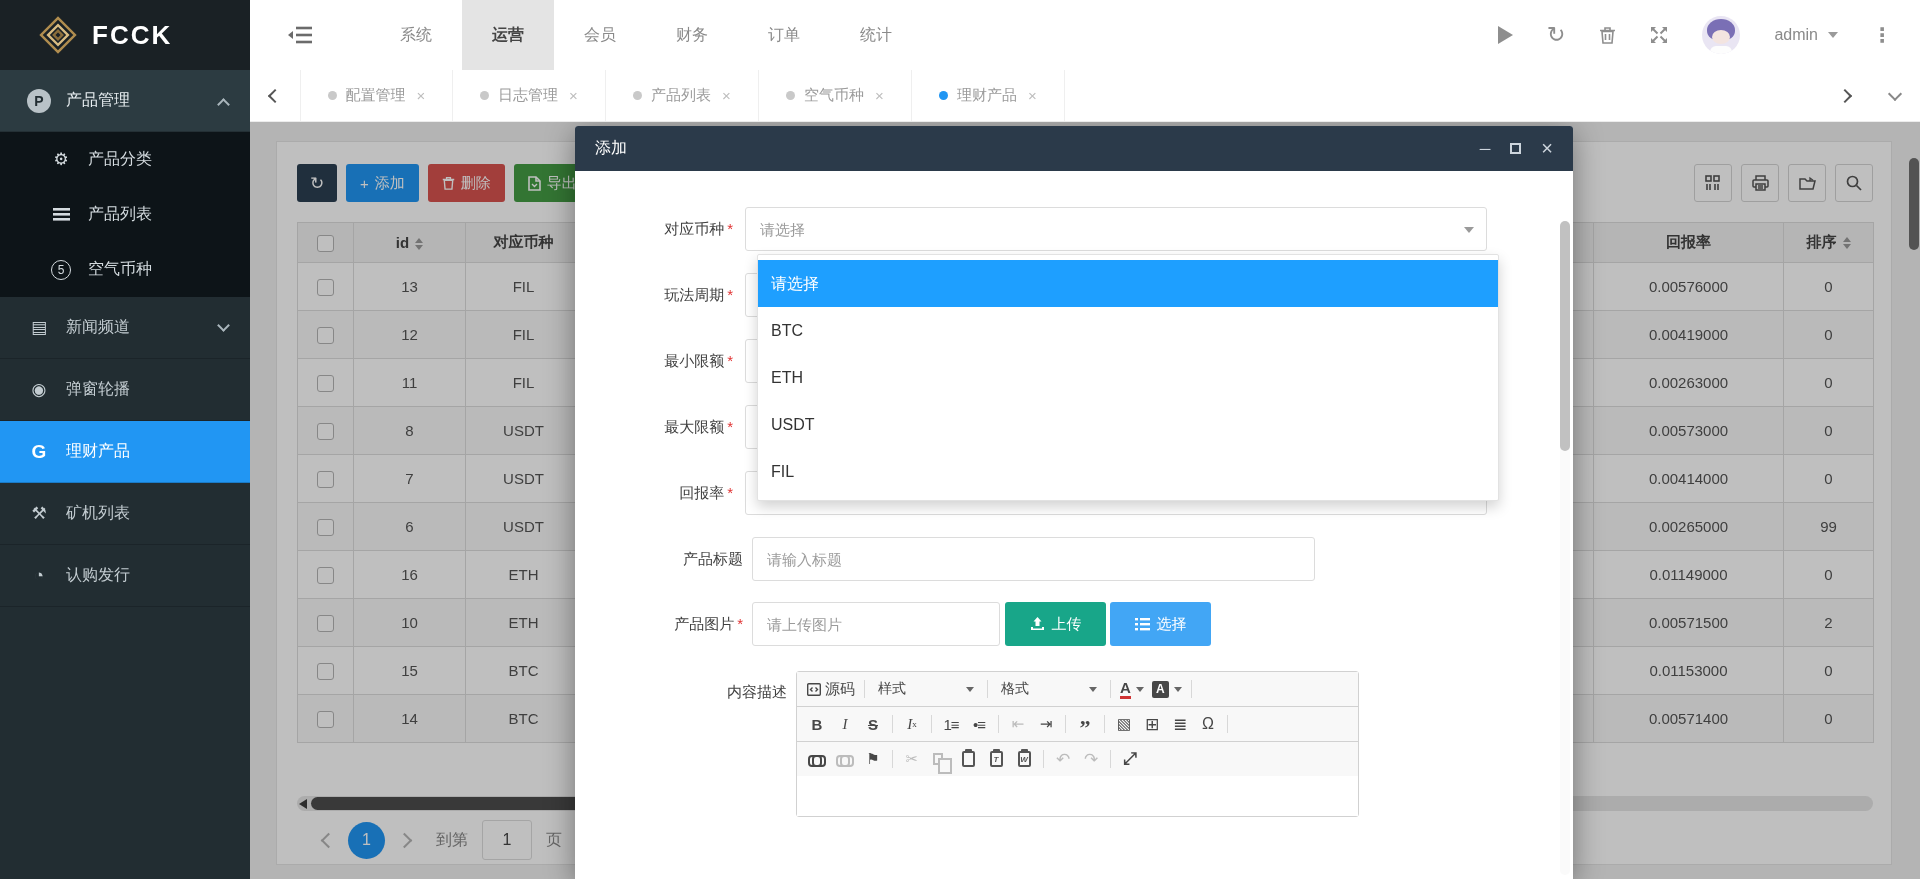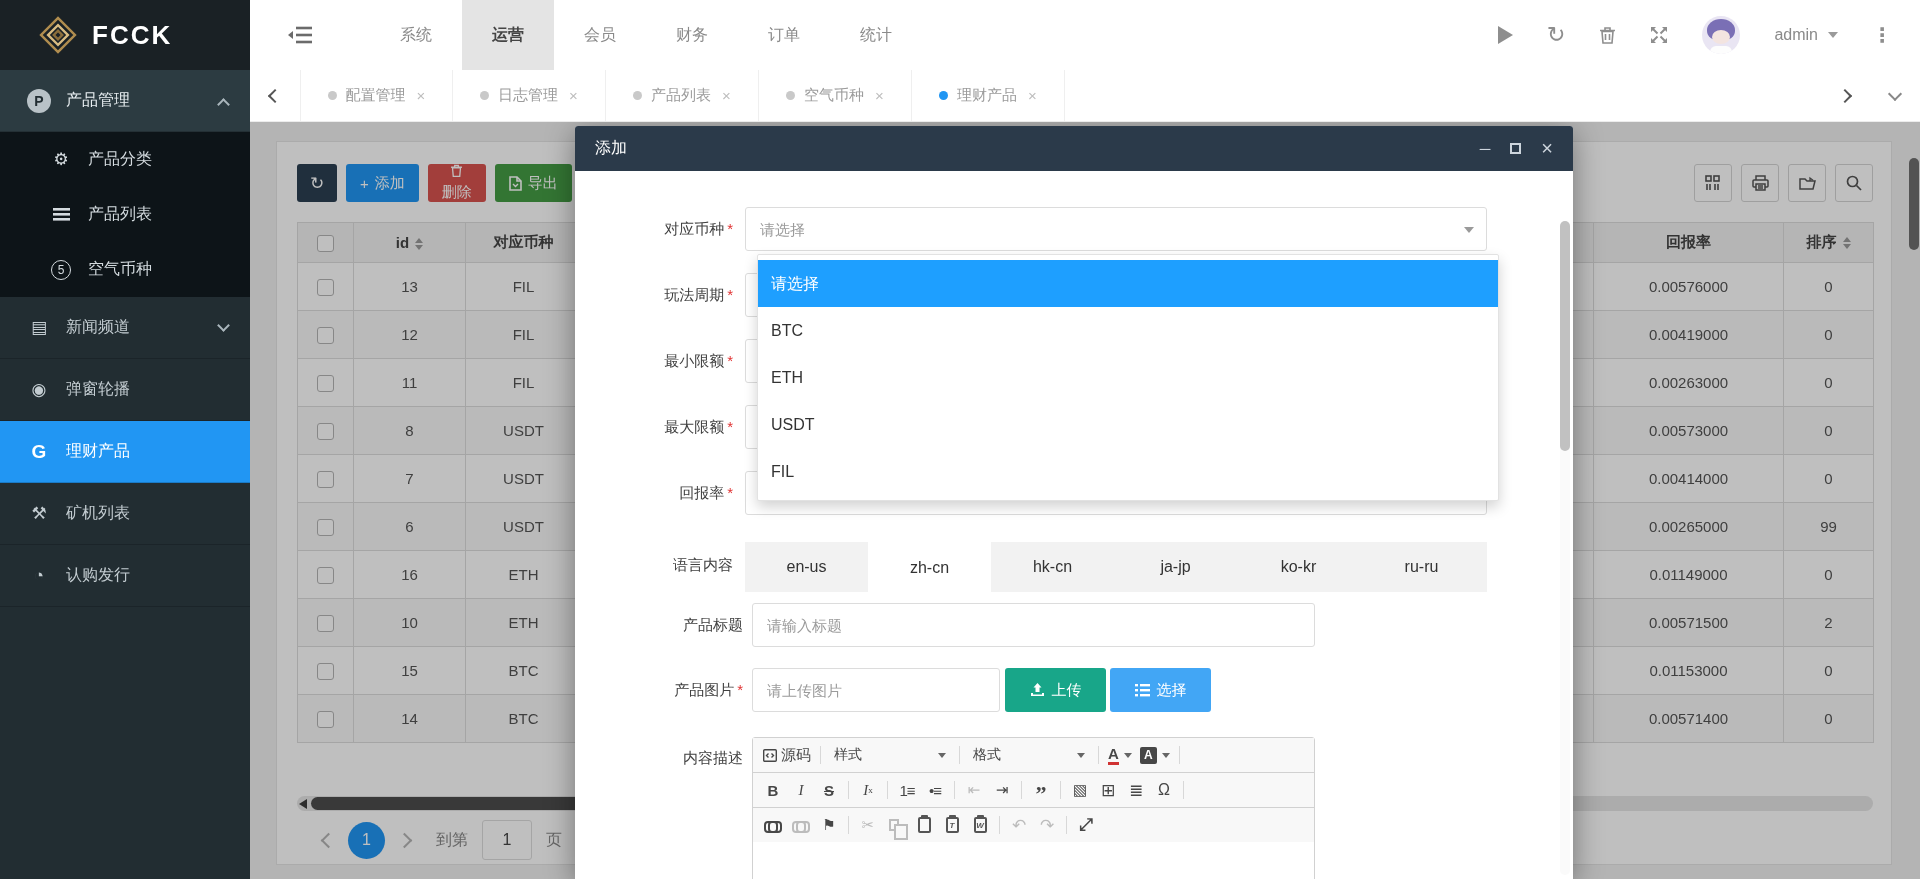--- a/index.html
+++ b/index.html
@@ -53,21 +53,21 @@
   .tab.active .tab-dot { background:#2196f3; }
   .tab-close { color:#bdbdbd; font-size:15px; margin-left:2px; cursor:pointer; }
 
   
   .content { position:absolute; left:250px; top:122px; width:1670px; height:757px; background:#f1f1f1; overflow:hidden; }
   .card { position:absolute; left:26px; top:19px; width:1616px; height:724px; background:#fff; border:1px solid #e4e4e4; }
   .card-toolbar { display:flex; align-items:center; padding:22px 18px 20px 20px; }
   .btn { display:inline-flex; align-items:center; justify-content:center; gap:6px; height:38px; border-radius:3px; color:#fff; font-size:15px; padding:0 14px; margin-right:9px; cursor:pointer; border:none; }
   .btn-refresh { width:40px; background:#2b3f52; font-size:17px; }
   .btn-add { background:#2196f3; }
-  .btn-del { background:#d9534f;flex-direction:column; }
+  .btn-del { background:#d9534f; }
   .btn-exp { background:#449d44; }
   .tool-right { margin-left:auto; display:flex; gap:9px; }
   .icon-btn { width:38px; height:38px; border:1px solid #d5d5d5; border-radius:3px; background:#fff; display:flex; align-items:center; justify-content:center; color:#555; cursor:pointer; }
 
   table.grid { border-collapse:collapse; margin-left:20px; table-layout:fixed; width:1576px; font-size:15px; color:#555; }
   .grid th, .grid td { border:1px solid #ddd; height:48px; text-align:center; overflow:hidden; white-space:nowrap; }
   .grid thead th { background:#f2f2f2; color:#444; font-weight:bold; height:40px; }
   .grid tbody tr:nth-child(even) td { background:#f9f9f9; }
   .checkbox { display:inline-block; width:17px; height:17px; border:1px solid #b5b5b5; border-radius:3px; background:#fff; vertical-align:middle; cursor:pointer; }
   .sort-arrows { display:inline-flex; flex-direction:column; margin-left:6px; vertical-align:middle; line-height:0; }
@@ -119,27 +119,27 @@
   .inner-row { display:flex; align-items:center; margin-top:14px; }
   .inner-row.first { margin-top:11px; }
   .inner-row > label { width:168px; text-align:right; color:#404040; font-size:15px; flex:none; }
   .inner-ctl { margin-left:9px; display:flex; align-items:center; }
   .in-title { width:563px; }
   .in-img { width:248px; }
   .btn-upload { width:101px; height:44px; margin-left:5px; background:#18a689; color:#fff; border:none; border-radius:3px; font-size:15px; display:inline-flex; align-items:center; justify-content:center; gap:7px; cursor:pointer; }
   .btn-choose { width:101px; height:44px; margin-left:4px; background:#42a6f5; color:#fff; border:none; border-radius:3px; font-size:15px; display:inline-flex; align-items:center; justify-content:center; gap:7px; cursor:pointer; }
 
   .editor { width:563px; border:1px solid #d1d1d1; border-radius:3px; background:#fff; align-self:flex-start; }
-  .editor-label { align-self:flex-start; padding-top:12px; }
+  .editor-label { align-self:flex-start; padding-top:12px;margin-left:44px; }
   .ed-toolbar { background:#f8f8f8; border-bottom:1px solid #d1d1d1; padding:4px 6px; display:flex; align-items:center; flex-wrap:wrap; row-gap:2px; }
   .ed-toolbar.last { border-bottom:none; }
   .tb-btn { min-width:28px; height:26px; display:inline-flex; align-items:center; justify-content:center; padding:0 4px; color:#474747; font-size:15px; cursor:pointer; border-radius:2px; }
   .tb-btn.disabled { color:#bcbcbc; cursor:default; }
   .tb-sep { width:1px; height:18px; background:#d8d8d8; margin:0 5px; }
-  .tb-combo { display:flex; align-items:center; gap:26px; padding:0 8px; height:26px; color:#474747; font-size:14px; cursor:pointer; }
+  .tb-combo { display:flex; align-items:center; gap:10px; padding:0 8px; height:26px; color:#474747; font-size:14px; cursor:pointer; }
   .tb-caret { width:0; height:0; border-left:4px solid transparent; border-right:4px solid transparent; border-top:5px solid #666; }
   .tb-bold { font-weight:bold; } .tb-italic { font-style:italic; font-family:"Liberation Serif",serif; }
   .tb-strike { text-decoration:line-through; }
   .tb-rmf { font-style:italic; font-family:"Liberation Serif",serif; }
   .tb-rmf sub { font-size:9px; font-style:normal; }
   .color-a { border-bottom:3px solid #d03333; line-height:1; padding-bottom:1px; font-weight:bold; }
   .bg-a { background:#474747; color:#fff; width:17px; height:17px; display:inline-flex; align-items:center; justify-content:center; font-weight:bold; font-size:12px; border-radius:2px; }
   .quote-g { font-family:"Liberation Serif",serif; font-size:22px; font-weight:bold; line-height:0.4; padding-top:9px; }
   .clip { position:relative; width:13px; height:16px; border:2px solid #555; border-radius:2px; display:inline-flex; align-items:flex-end; justify-content:center; }
   .clip::before { content:""; position:absolute; top:-4px; left:50%; margin-left:-3.5px; width:7px; height:3px; background:#555; border-radius:1px; }
@@ -540,33 +540,20 @@
         </div>
 
         <div class="dropdown">
           <div class="dd-item selected">请选择</div>
           <div class="dd-item">BTC</div>
           <div class="dd-item">ETH</div>
           <div class="dd-item">USDT</div>
           <div class="dd-item">FIL</div>
         </div>
 
-        <div class="frow" style="margin-top:27px; margin-bottom:0; align-items:flex-start;">
-          <label style="padding-top:14px;"><span>语言内容</span></label>
-          <div class="fctl" style="margin-bottom:0;">
-            <div class="lang-tabs">
-              <div class="lang-tab">en-us</div>
-              <div class="lang-tab active">zh-cn</div>
-              <div class="lang-tab">hk-cn</div>
-              <div class="lang-tab">ja-jp</div>
-              <div class="lang-tab">ko-kr</div>
-              <div class="lang-tab">ru-ru</div>
-            </div>
-          </div>
-        </div>
 
         <div class="inner-row first">
           <label><span>产品标题</span></label>
           <div class="inner-ctl">
               <input class="txt in-title" placeholder="请输入标题" style="">
             </div>
         </div>
 
         <div class="inner-row" style="margin-top:21px;">
           <label><span>产品图片</span><span class="req">*</span></label>

